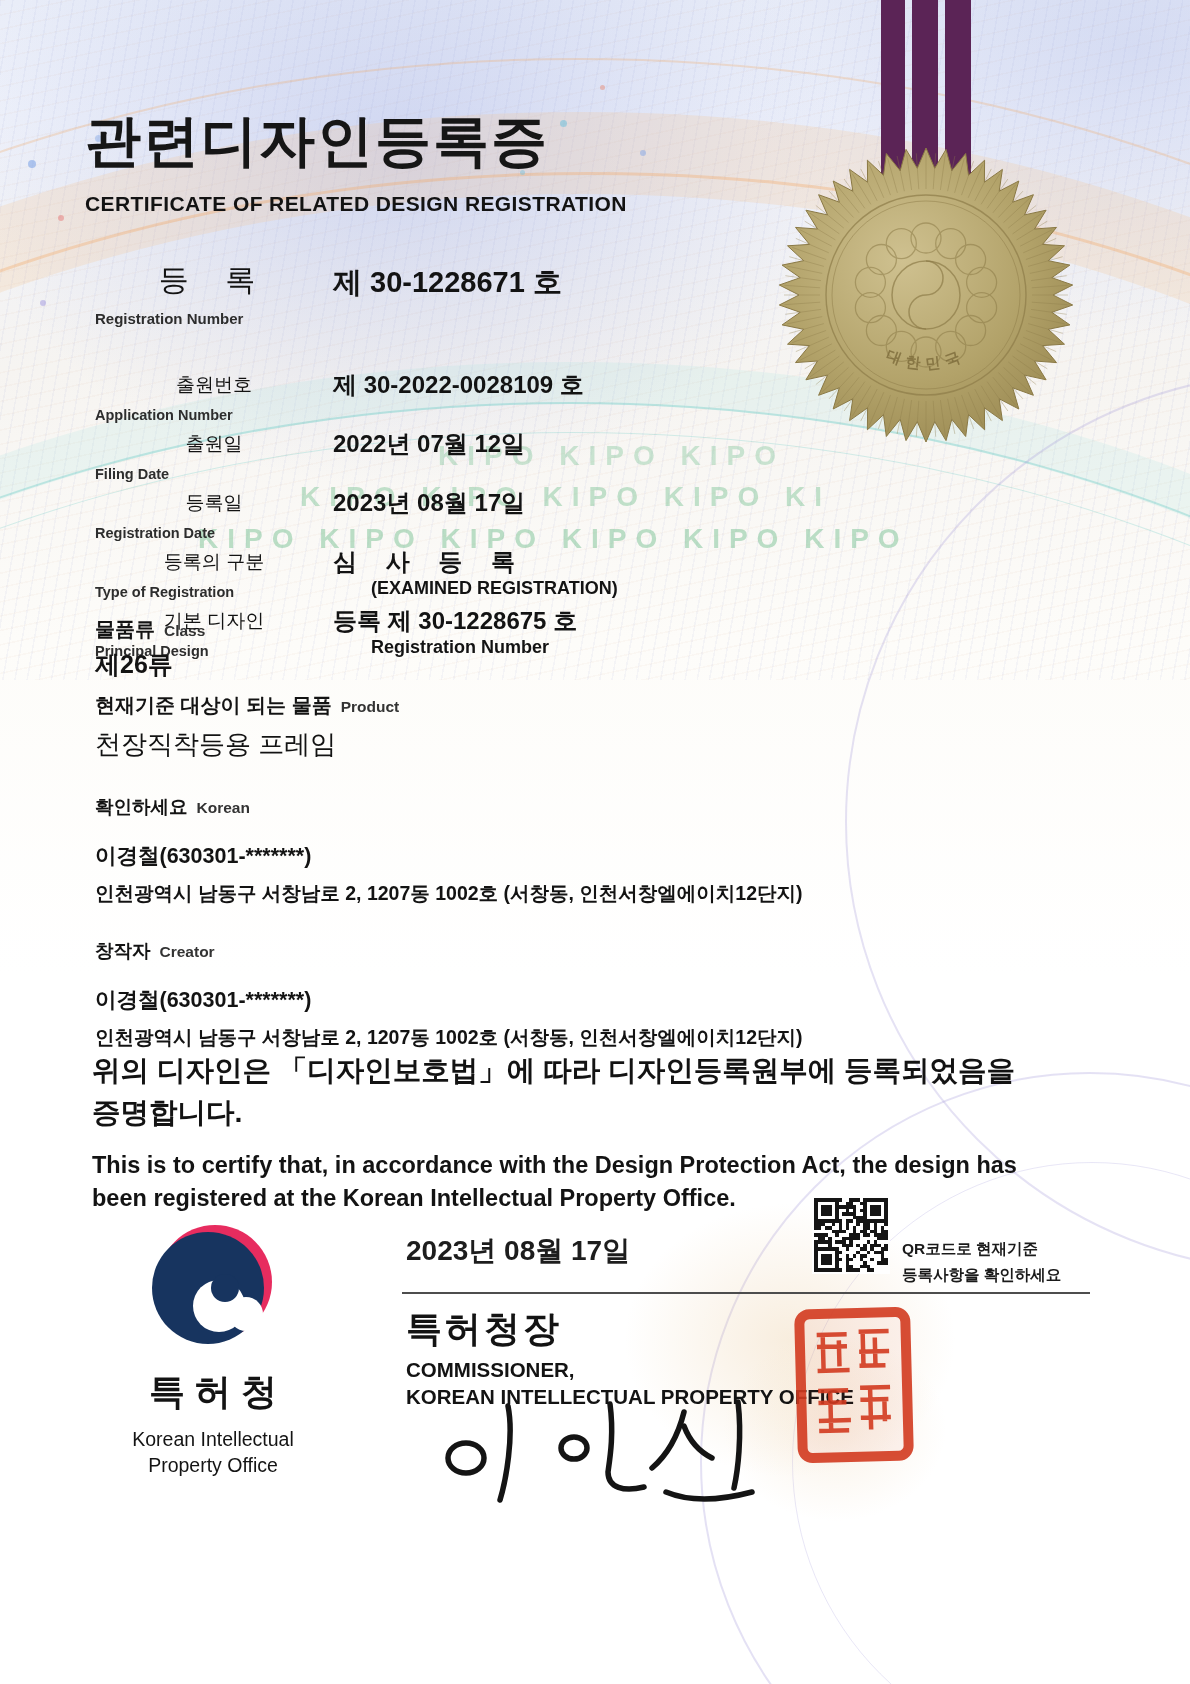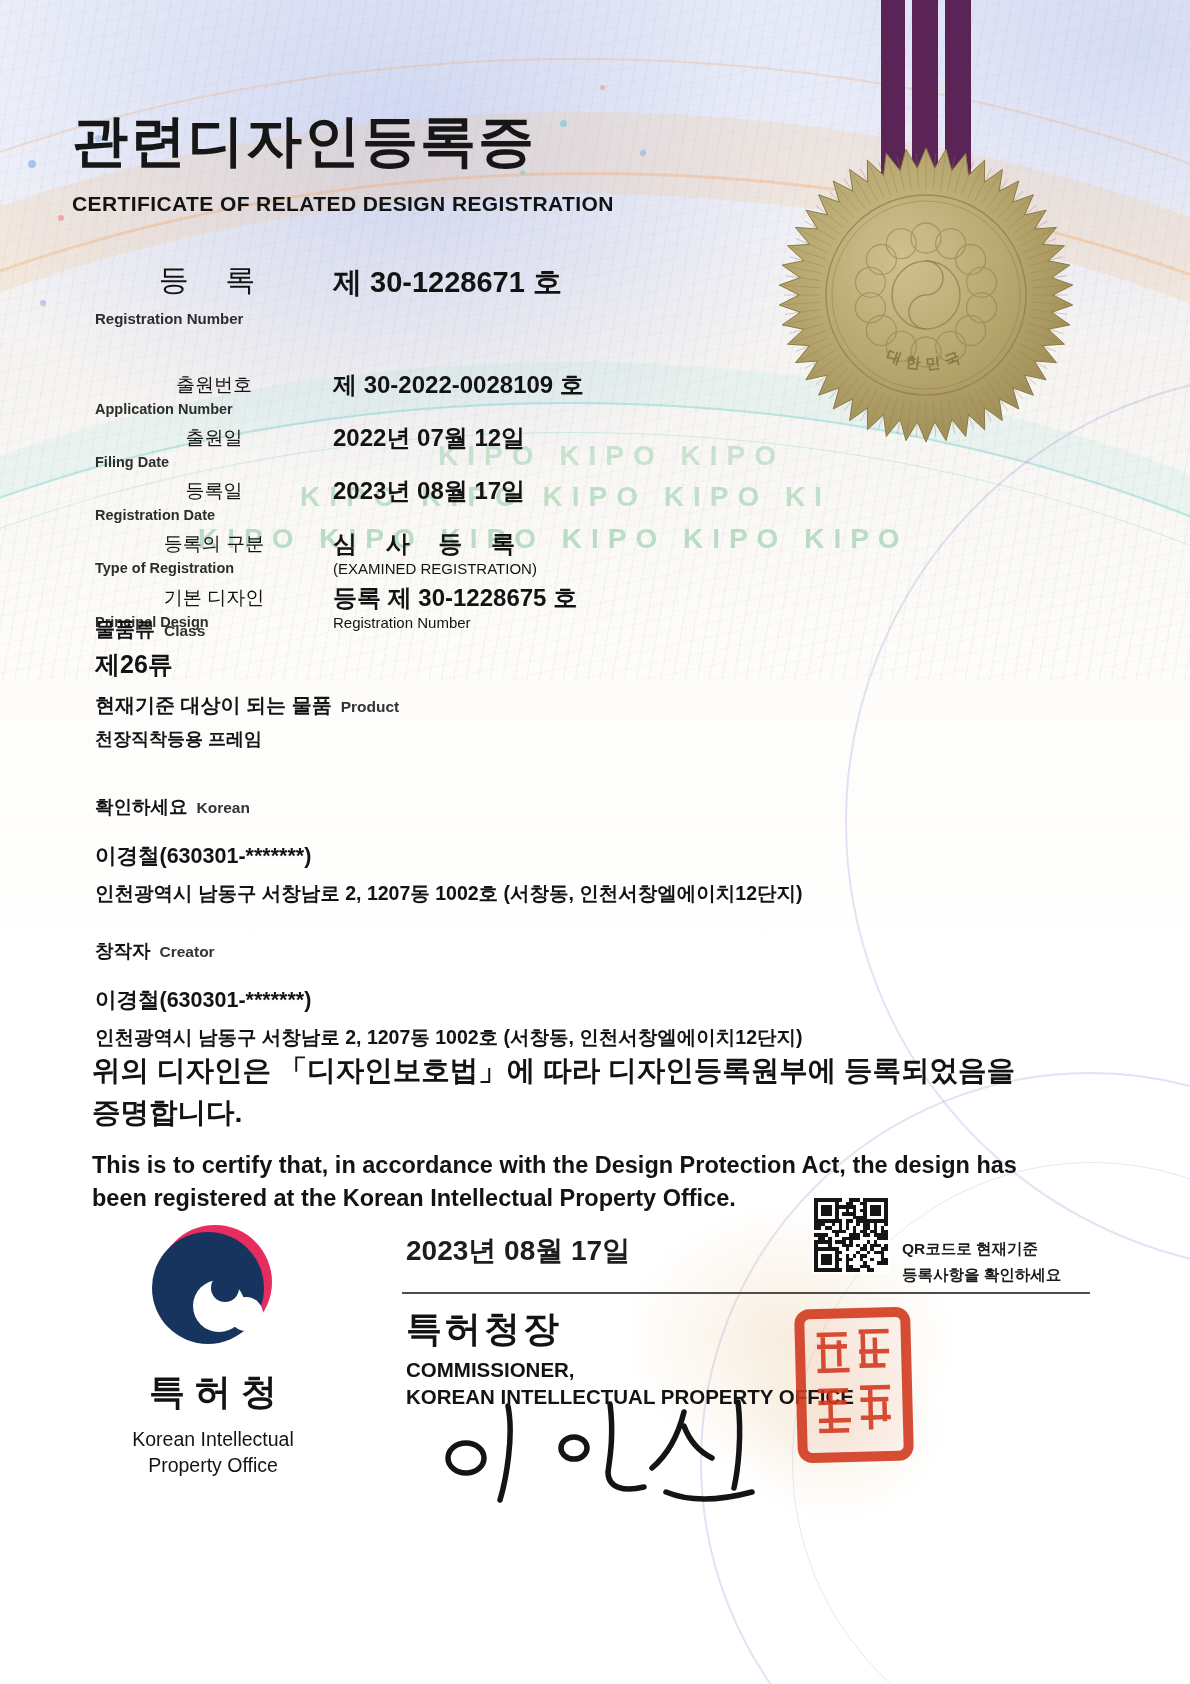--- a/index.html
+++ b/index.html
@@ -36,46 +36,46 @@
   #wm2 { left:300px; top:481px; opacity:.9; }
   #wm3 { left:150px; top:523px;margin-left:48px; }
 
   .ribbon { position:absolute; left:881px; top:0; display:flex; gap:7px; }
   .ribbon i { display:block; background:#5b2456; }
   .ribbon i:nth-child(1){ width:24px; height:210px; }
   .ribbon i:nth-child(2){ width:26px; height:242px; }
   .ribbon i:nth-child(3){ width:26px; height:224px; }
   #gold-seal { position:absolute; left:776px; top:145px; }
 
-  .title-block { position:absolute; left:72px; top:104px; }
+  .title-block { position:absolute; left:85px; top:104px; }
   .title-block h1 { font-size:56px; font-weight:800; letter-spacing:2px; color:#161616; }
   .subtitle { margin-top:12px; font-size:21px; font-weight:700; letter-spacing:.4px; }
 
   .label-cell .lk { font-size:19px; font-weight:400;text-align:center; }
-  .label-cell .le { font-size:14.5px; font-weight:700; color:#2d2d2d; margin-top:3px; }
+  .label-cell .le { font-size:14.5px; font-weight:700; color:#2d2d2d; margin-top:9px; }
 
   .reg-row { position:absolute; left:95px; top:260px; display:flex; }
   .reg-row .label-cell { width:238px; }
   .reg-row .lk { font-size:30px; letter-spacing:14px; }
   .reg-row .le { font-size:15px; margin-top:9px; }
   .reg-value { font-size:29px; font-weight:700; padding-top:3px; }
 
   .fields { position:absolute; left:95px; top:372px; }
   .frow { display:flex; margin-bottom:8px; }
   .frow .label-cell { width:238px; }
   .fvalue { font-size:24px; font-weight:700; line-height:1.08; }
   .fvalue.spread { letter-spacing:11px; }
-  .fvsub { font-size:15px; font-weight:400; margin-top:3px; }
+  .fvsub { font-size:18px; font-weight:700; margin-top:3px;margin-left:38px; }
 
   .class-block { position:absolute; left:95px; top:616px; }
   .inline-label { display:flex; align-items:baseline; gap:9px; }
   .inline-label .lk { font-size:20px; font-weight:700; }
   .inline-label .le { font-size:15.5px; font-weight:700; color:#333; }
   .class-value { font-size:25px; font-weight:800; margin:5px 0 11px; }
-  .product-value { font-size:18px; font-weight:700; margin-top:8px; }
+  .product-value { font-size:26px; font-weight:400; margin-top:8px; }
 
   .party { position:absolute; left:95px; }
   #owner-block { top:794px; }
   #creator-block { top:938px; }
   .party .name { font-size:21.5px; font-weight:700; margin-top:22px; }
   .party .addr { font-size:19.5px; font-weight:700; margin-top:10px; }
 
   .statement { position:absolute; left:92px; top:1050px; width:1030px; }
   .st-kr { font-size:28.5px; font-weight:700; line-height:1.47; word-break:keep-all; width:1020px; }
   .st-en { margin-top:15px; font-size:23.5px; font-weight:700; line-height:1.43; width:975px; }

